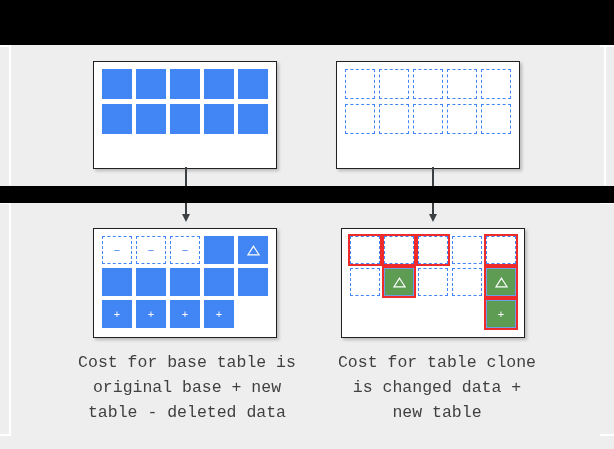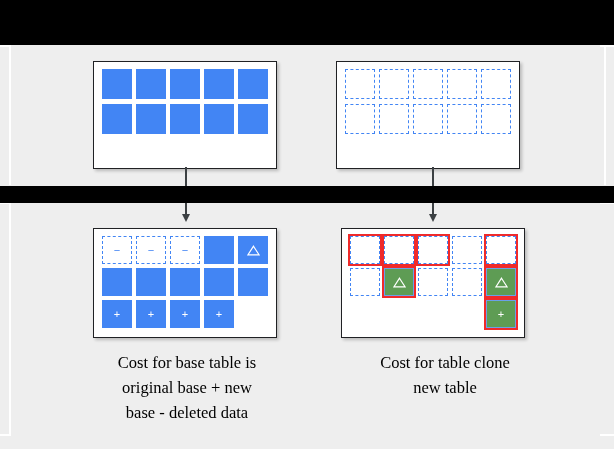--- a/index.html
+++ b/index.html
@@ -70,24 +70,24 @@
     position:absolute;left:-3.4px;width:0;height:0;
     border-left:4.4px solid transparent;
     border-right:4.4px solid transparent;
     border-top:8px solid #3c4043;
   }
 
   
   .caption{
     position:absolute;
     text-align:center;
-    color:#000000;
+    color:#404040;
     font-size:16.5px;
     line-height:25px;
-    font-family:Liberation Serif, serif;
+    font-family:Liberation Mono, monospace;
     z-index:15;
   }
   .caption div{white-space:nowrap;}
 </style>
 </head>
 <body>
 
 <div id="stage">
 
   <div class="edge-strip" id="edge-left-v"></div>
@@ -209,24 +209,25 @@
         <div class="cell empty"></div>
         <div class="cell green marked">
           <span class="glyph">+</span>
         </div>
       </div>
   </div>
 
   <div class="caption" id="caption-left" style="left:62px;top:350px;width:250px;">
     <div>Cost for base table is</div>
     <div>original base + new</div>
-    <div>base - deleted data</div>
-  </div>
-
-  <div class="caption" id="caption-right" style="left:320px;top:350px;width:250px;">
+    <div>table - deleted data</div>
+  </div>
+
+  <div class="caption" id="caption-right" style="left:312px;top:350px;width:250px;">
     <div>Cost for table clone</div>
+    <div>is changed data +</div>
     <div>new table</div>
   </div>
 
   <div class="band" id="band-top"></div>
   <div class="band" id="band-mid"></div>
 
 </div>
 
 </body></html>

